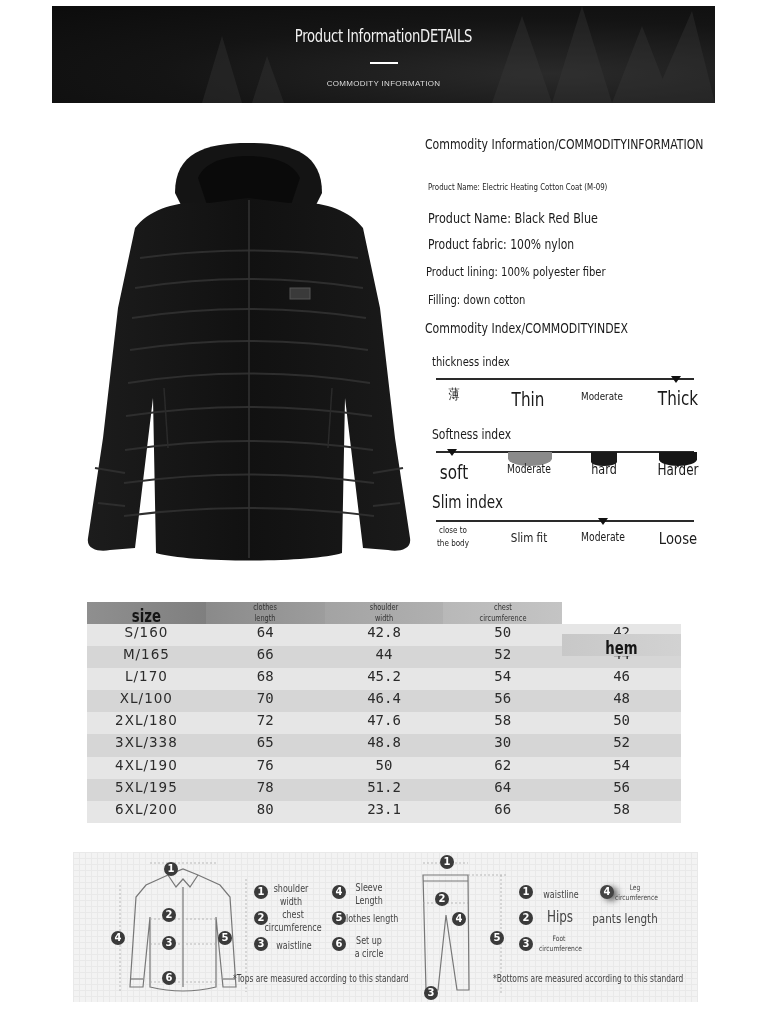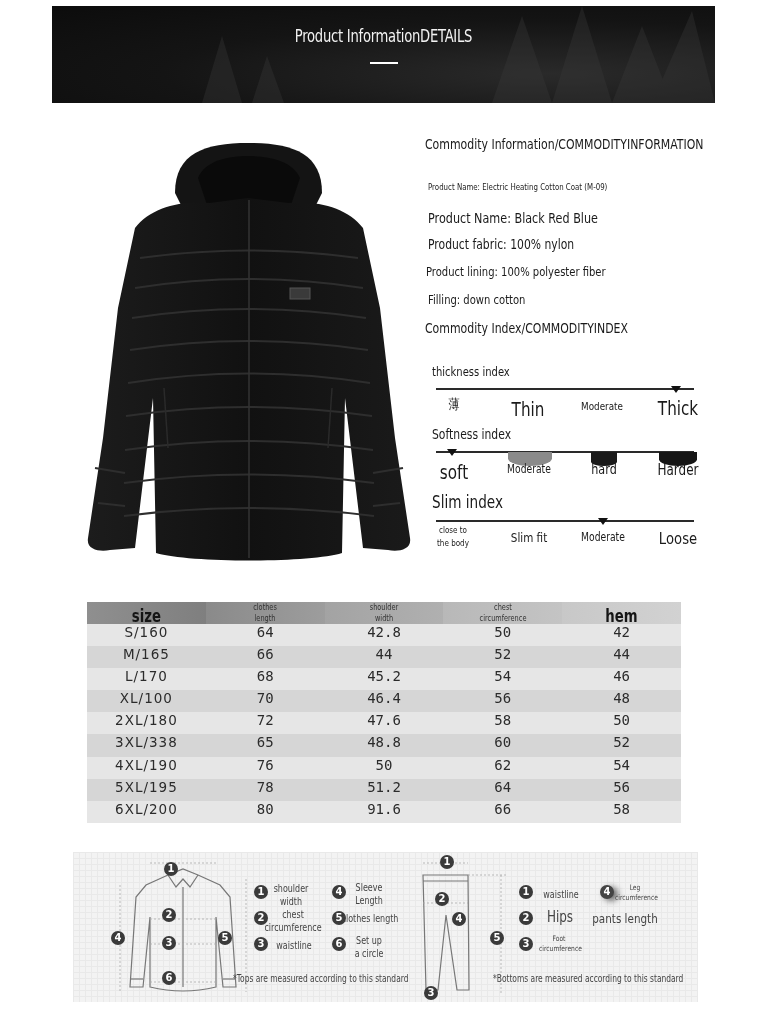--- a/index.html
+++ b/index.html
@@ -65,20 +65,21 @@
       <polygon points="150,97 170,30 190,97"></polygon>
       <polygon points="200,97 215,50 232,97"></polygon>
       <polygon points="440,97 470,10 500,97"></polygon>
       <polygon points="500,97 530,0 560,97"></polygon>
       <polygon points="560,97 590,20 620,97"></polygon>
       <polygon points="600,97 640,5 663,97"></polygon>
     </g>
   </svg>
   <div class="banner-title">Product InformationDETAILS</div>
   <div class="banner-rule"></div>
+  <div class="banner-sub">COMMODITY INFORMATION</div>
 </div>
 
 <svg class="jacket" viewBox="0 0 338 425">
   <defs>
     <linearGradient id="jg" x1="0" x2="1">
       <stop offset="0" stop-color="#1c1c1c"></stop>
         <stop offset="0.5" stop-color="#111"></stop>
         <stop offset="1" stop-color="#1a1a1a"></stop>
     </linearGradient>
   </defs>
@@ -115,21 +116,21 @@
 <div class="info">
   <div class="h-info cond">Commodity Information/COMMODITYINFORMATION</div>
   <div class="l-small cond">Product Name: Electric Heating Cotton Coat (M-09)</div>
   <div class="l-1 cond">Product Name: Black Red Blue</div>
   <div class="l-2 cond">Product fabric: 100% nylon</div>
   <div class="l-3 cond">Product lining: 100% polyester fiber</div>
   <div class="l-4 cond">Filling: down cotton</div>
   <div class="h-index cond">Commodity Index/COMMODITYINDEX</div>
 </div>
 
-<div class="idx" style="top:364px;height:60px;text-decoration:underline;">
+<div class="idx" style="top:354px;height:60px;text-decoration:underline;">
   <div class="idx-title" style="top:0;font-size:12.5px;">thickness index</div>
   <div class="idx-line" style="top:24px;"></div>
   <div class="marker" style="left:244px;top:22px;"></div>
   <div class="idx-lbl" style="left:22px;top:32px;font-size:14px;">薄</div>
   <div class="idx-lbl" style="left:96px;top:34px;font-size:19px;">Thin</div>
   <div class="idx-lbl" style="left:170px;top:36px;font-size:11px;">Moderate</div>
   <div class="idx-lbl" style="left:246px;top:33px;font-size:19px;">Thick</div>
 </div>
 
 <div class="idx" style="top:426px;height:60px;">
@@ -162,21 +163,21 @@
     </div>
     <div class="hc" style="background:linear-gradient(90deg,#8a8a8a,#9d9d9d);">
       <div class="hlabel small" style="white-space:normal;width:40px;margin:0 auto;">clothes length</div>
     </div>
     <div class="hc" style="background:linear-gradient(90deg,#a3a3a3,#b0b0b0);">
       <div class="hlabel small" style="white-space:normal;width:44px;margin:0 auto;">shoulder width</div>
     </div>
     <div class="hc" style="background:linear-gradient(90deg,#b8b8b8,#c4c4c4);">
       <div class="hlabel small" style="white-space:normal;width:70px;margin:0 auto;">chest circumference</div>
     </div>
-    <div class="hc" style="background:linear-gradient(90deg,#c8c8c8,#d2d2d2);">
+    <div class="hc" style="background:linear-gradient(90deg,#c8c8c8,#d2d2d2);margin-top:32px;">
       <div class="hlabel big">hem</div>
     </div>
   </div>
   <div class="tbody" id="tbody">
     <div class="trow">
       <div class="tcell">S/160</div>
         <div class="tcell">64</div>
         <div class="tcell">42.8</div>
         <div class="tcell">50</div>
         <div class="tcell">42</div>
@@ -206,41 +207,41 @@
       <div class="tcell">2XL/180</div>
         <div class="tcell">72</div>
         <div class="tcell">47.6</div>
         <div class="tcell">58</div>
         <div class="tcell">50</div>
     </div>
     <div class="trow">
       <div class="tcell">3XL/338</div>
         <div class="tcell">65</div>
         <div class="tcell">48.8</div>
-        <div class="tcell">60</div>
+        <div class="tcell">30</div>
         <div class="tcell">52</div>
     </div>
     <div class="trow">
       <div class="tcell">4XL/190</div>
         <div class="tcell">76</div>
         <div class="tcell">50</div>
         <div class="tcell">62</div>
         <div class="tcell">54</div>
     </div>
     <div class="trow">
       <div class="tcell">5XL/195</div>
         <div class="tcell">78</div>
         <div class="tcell">51.2</div>
         <div class="tcell">64</div>
         <div class="tcell">56</div>
     </div>
     <div class="trow">
       <div class="tcell">6XL/200</div>
         <div class="tcell">80</div>
-        <div class="tcell">91.6</div>
+        <div class="tcell">23.1</div>
         <div class="tcell">66</div>
         <div class="tcell">58</div>
     </div>
   </div>
 </div>
 
 <div class="guide">
 
   <svg style="position:absolute;left:35px;top:5px;" width="150" height="140" viewBox="0 0 150 140">
     <g fill="none" stroke="#777" stroke-width="1.2">

